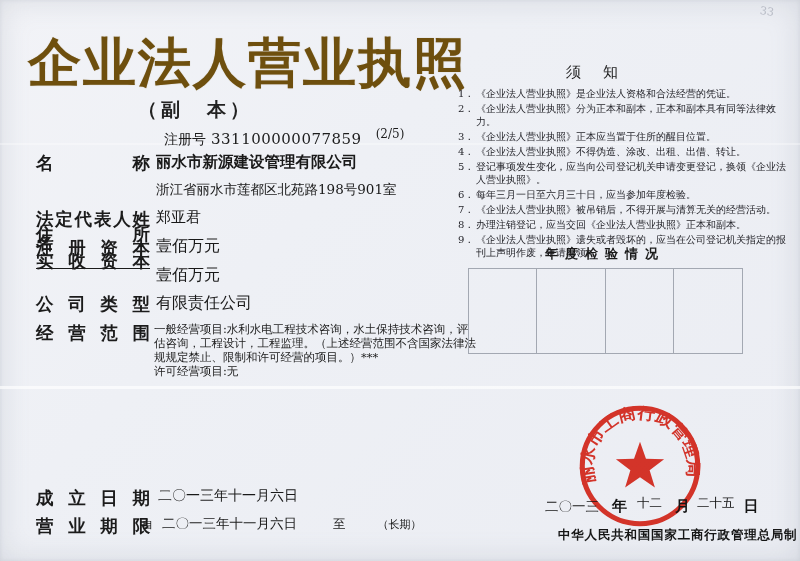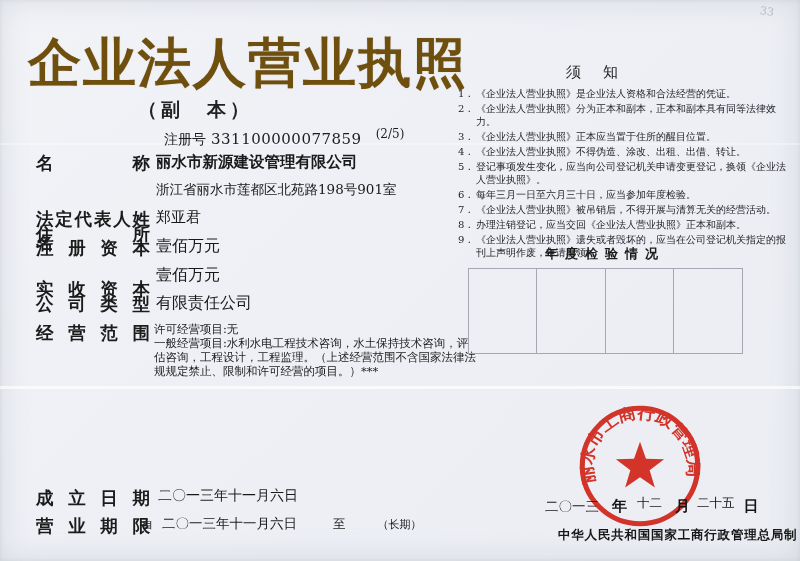--- a/index.html
+++ b/index.html
@@ -146,30 +146,30 @@
 
   <div class="fld-label" style="top:180px;margin-top:42px;">住所</div>
   <div class="fld-value v-addr">浙江省丽水市莲都区北苑路198号901室</div>
 
   <div class="fld-label" style="top:207px;">法定代表人姓名</div>
   <div class="fld-value v-rep">郑亚君</div>
 
   <div class="fld-label" style="top:236px;">注册资本</div>
   <div class="fld-value v-cap">壹佰万元</div>
 
-  <div class="fld-label" style="top:277px;">实收资本</div>
+  <div class="fld-label" style="top:249px;text-decoration:underline;">实收资本</div>
   <div class="fld-value v-paid">壹佰万元</div>
 
   <div class="fld-label" style="top:292px;">公司类型</div>
   <div class="fld-value v-type">有限责任公司</div>
 
   <div class="fld-label" style="top:321px;">经营范围</div>
   <div class="scope-block">
+    <div>一般经营项目:水利水电工程技术咨询，水土保持技术咨询，评估咨询，工程设计，工程监理。（上述经营范围不含国家法律法规规定禁止、限制和许可经营的项目。）***</div>
     <div>许可经营项目:无</div>
-    <div>一般经营项目:水利水电工程技术咨询，水土保持技术咨询，评估咨询，工程设计，工程监理。（上述经营范围不含国家法律法规规定禁止、限制和许可经营的项目。）***</div>
   </div>
 
   <div class="notice-title">须知</div>
   <div class="notice-list">
     <div class="notice-item">
       <span class="num">1．</span>
       <span class="txt">《企业法人营业执照》是企业法人资格和合法经营的凭证。</span>
     </div>
     <div class="notice-item">
       <span class="num">2．</span>

